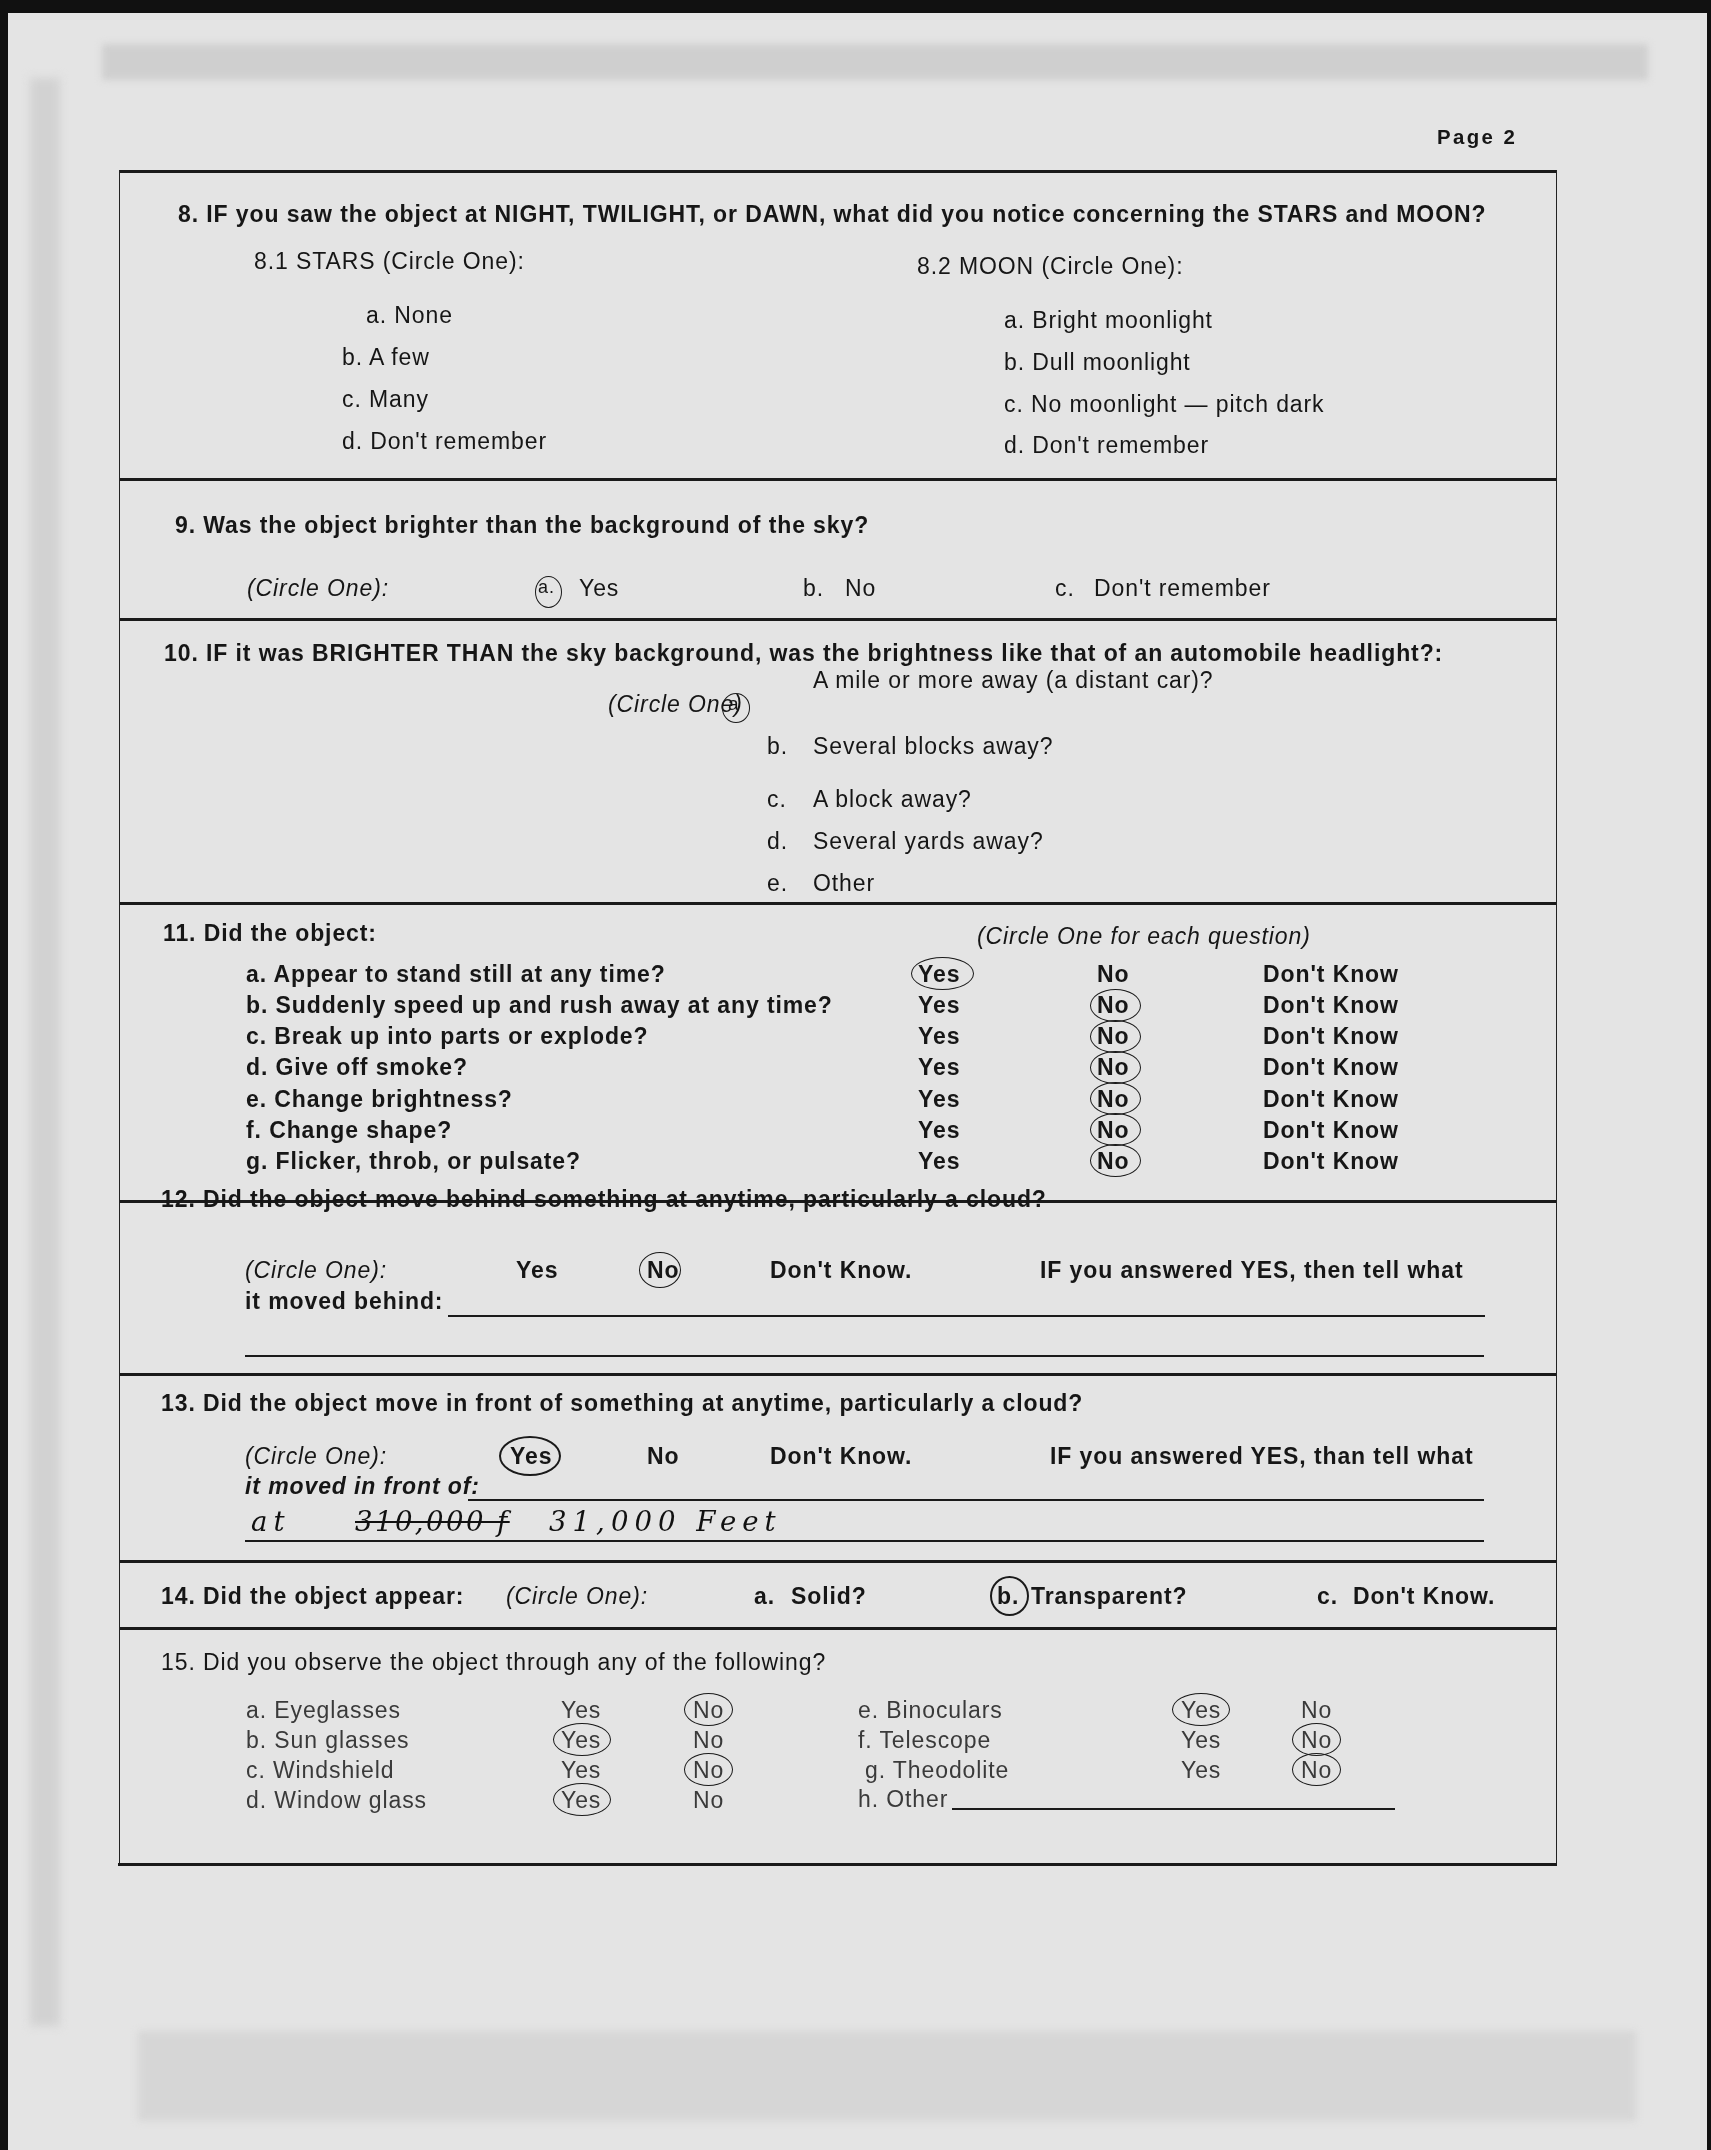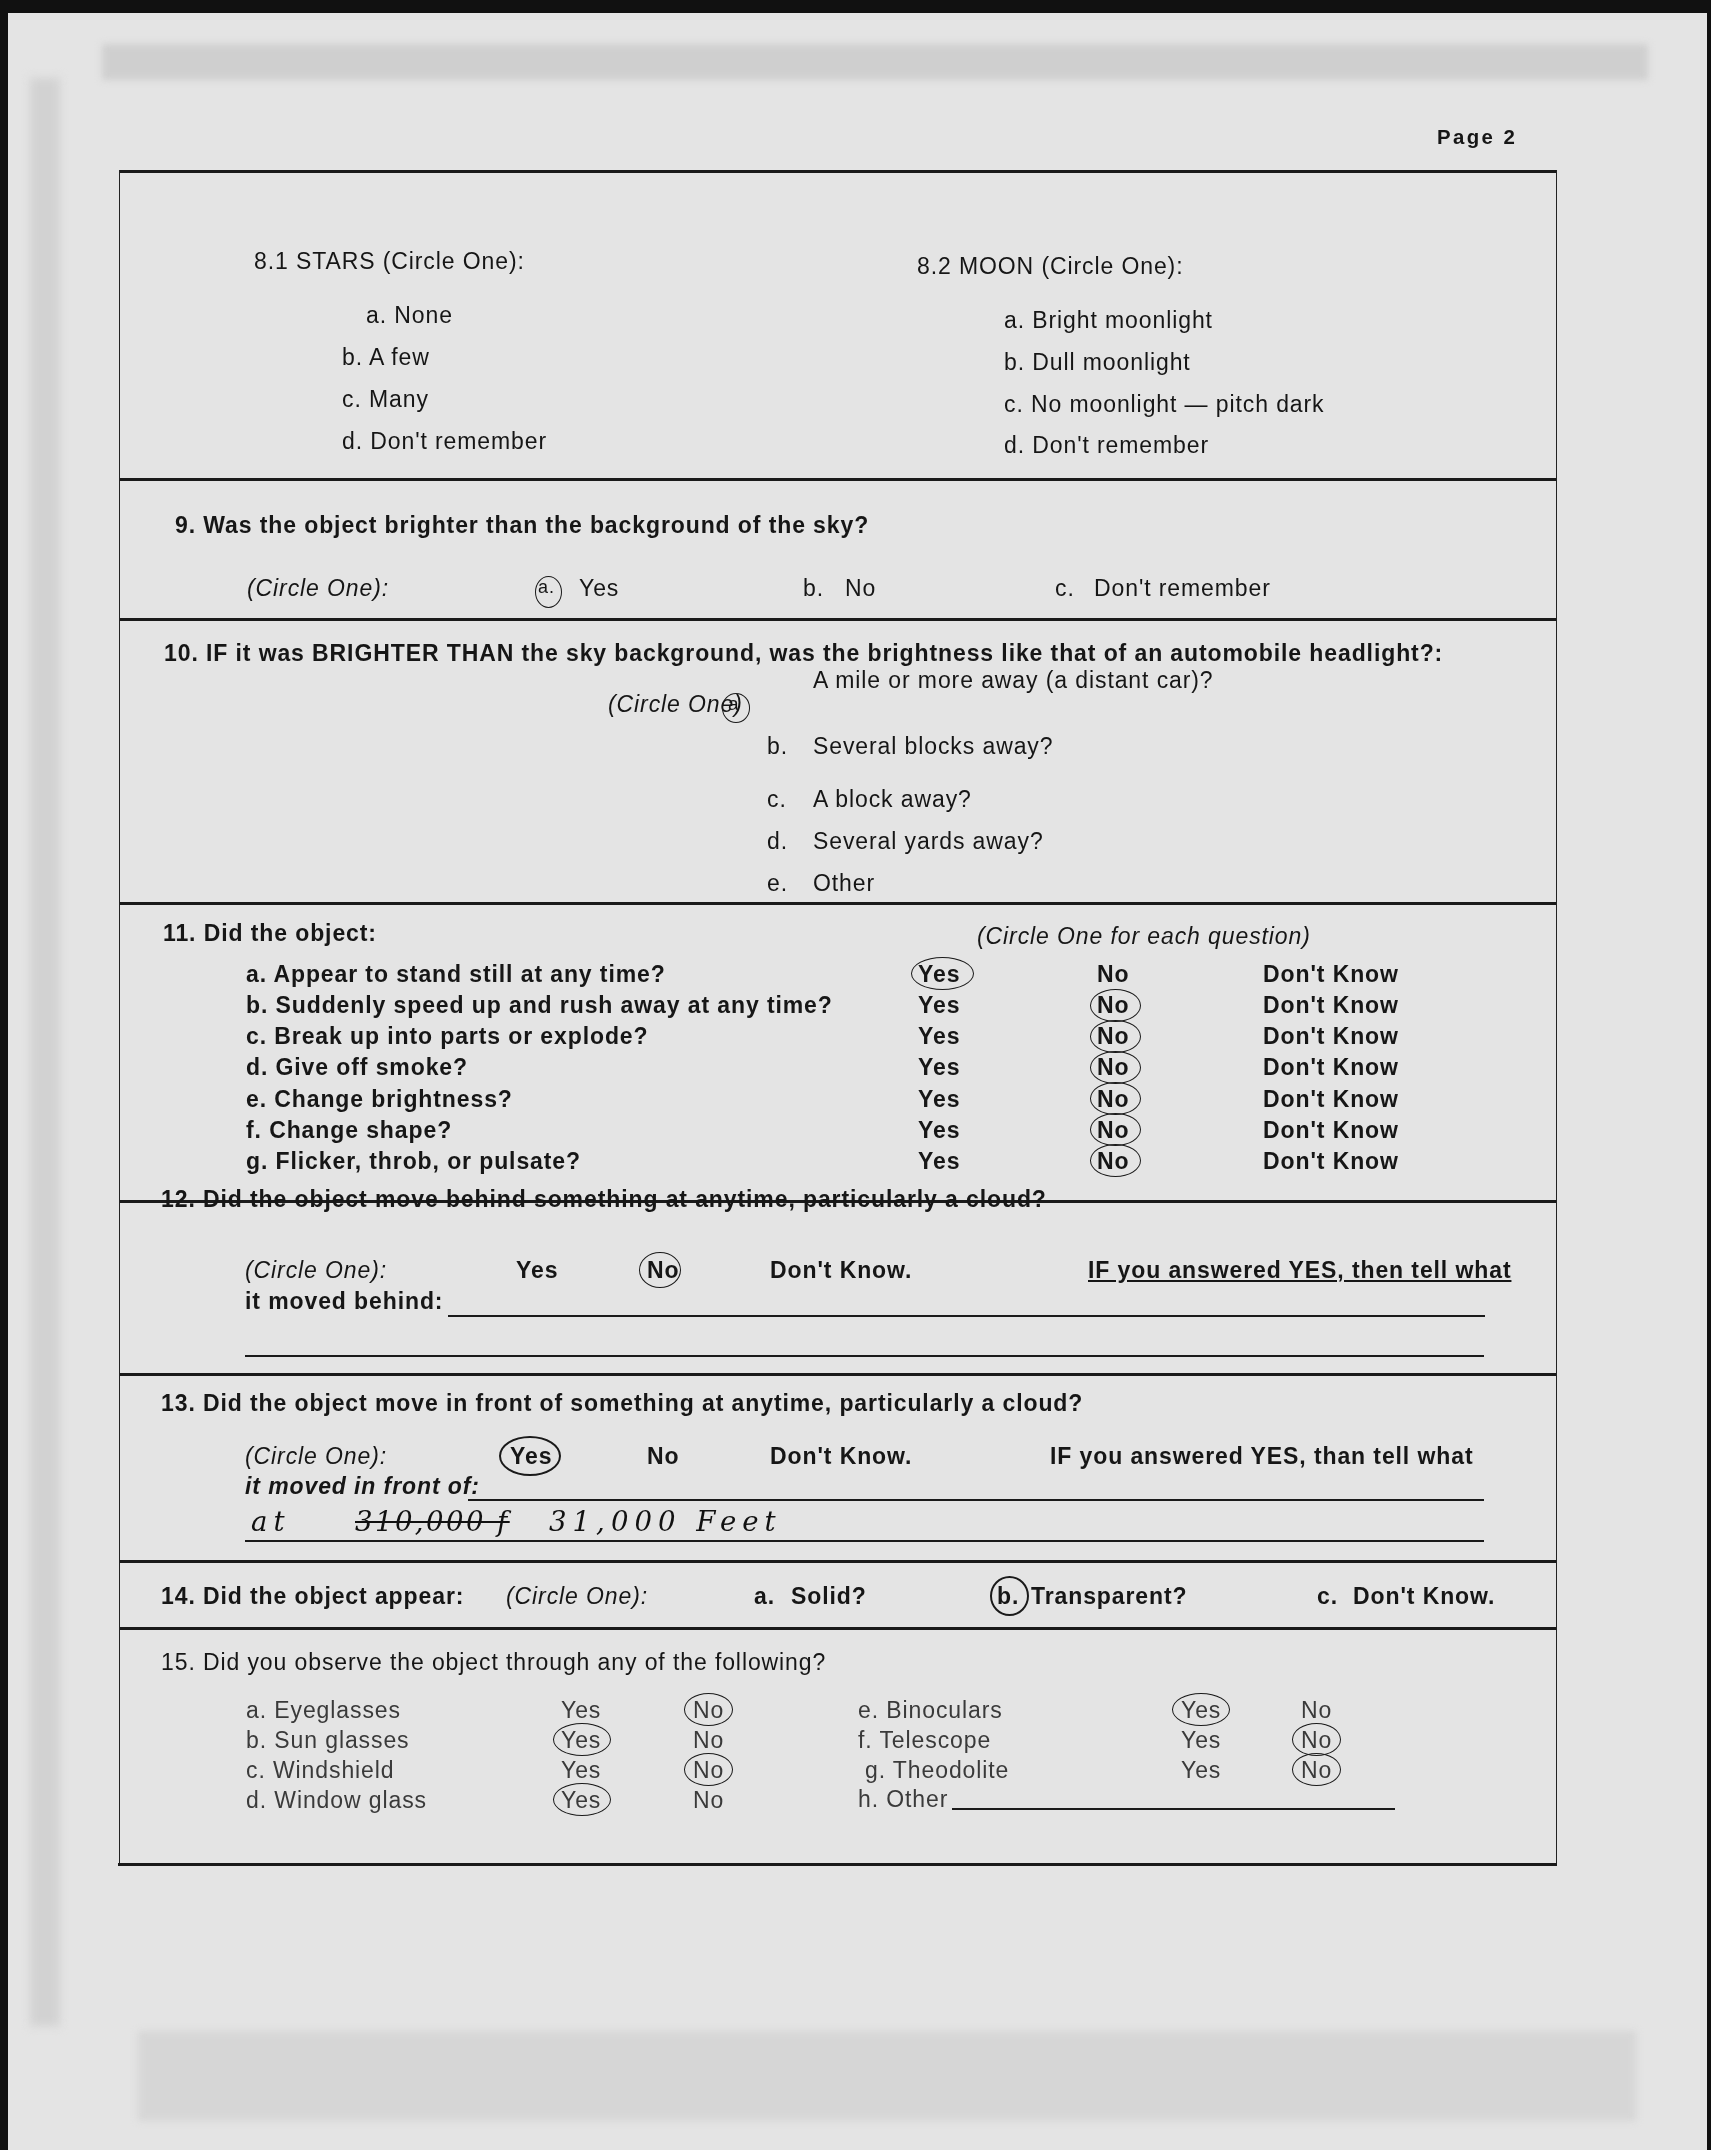--- a/index.html
+++ b/index.html
@@ -28,20 +28,21 @@
 <div class="paper"></div>
 <div class="shadow-top"></div>
 <div class="shadow-left"></div>
 <div class="shadow-bottom"></div>
 
 <div class="page-num">Page 2</div>
 
 <div class="form">
 
   <div class="sec" style="top:0"></div>
+  <div class="t b" style="left:58px;top:31px;">8.  IF you saw the object at NIGHT, TWILIGHT, or DAWN, what did you notice concerning the STARS and MOON?</div>
   <div class="t" style="left:134px;top:78px;">8.1  STARS (Circle One):</div>
   <div class="t" style="left:222px;top:132px;margin-left:24px;">a.  None</div>
   <div class="t" style="left:222px;top:174px;">b.  A few</div>
   <div class="t" style="left:222px;top:216px;">c.  Many</div>
   <div class="t" style="left:222px;top:258px;">d.  Don't remember</div>
   <div class="t" style="left:797px;top:83px;">8.2  MOON (Circle One):</div>
   <div class="t" style="left:884px;top:137px;">a.  Bright moonlight</div>
   <div class="t" style="left:884px;top:179px;">b.  Dull moonlight</div>
   <div class="t" style="left:884px;top:221px;">c.  No moonlight — pitch dark</div>
   <div class="t" style="left:884px;top:262px;">d.  Don't remember</div>
@@ -113,21 +114,21 @@
       <div class="t b" style="left: 1143px; top: 978px;">Don't Know</div>
     </div>
 
   <div class="sec" style="top:1030px"></div>
   <div class="t b" style="left:41px;top:1016px;">12.  Did the object move behind something at anytime, particularly a cloud?</div>
   <div class="t i" style="left:125px;top:1087px;">(Circle One):</div>
   <div class="t b" style="left:396px;top:1087px;">Yes</div>
   <div class="circ" style="left:519px;top:1082px;width:40px;height:34px;"></div>
   <div class="t b" style="left:527px;top:1087px;">No</div>
   <div class="t b" style="left:650px;top:1087px;">Don't Know.</div>
-  <div class="t b" style="left:968px;top:1087px;text-decoration:underline;">IF you answered YES, then tell what</div>
+  <div class="t b" style="left:920px;top:1087px;">IF you answered YES, then tell what</div>
   <div class="t b" style="left:125px;top:1118px;">it moved behind:</div>
   <div class="line" style="left:328px;top:1145px;width:1037px;"></div>
   <div class="t" style="left:336px;top:1118px;"></div>
   <div class="line" style="left:125px;top:1185px;width:1239px;"></div>
   <div class="t" style="left:132px;top:1159px;"></div>
 
   <div class="sec" style="top:1203px"></div>
   <div class="t b" style="left:41px;top:1220px;">13.  Did the object move in front of something at anytime, particularly a cloud?</div>
   <div class="t i" style="left:125px;top:1273px;">(Circle One):</div>
   <div class="circ" style="left:379px;top:1266px;width:58px;height:36px;border-width:2.4px;"></div>

